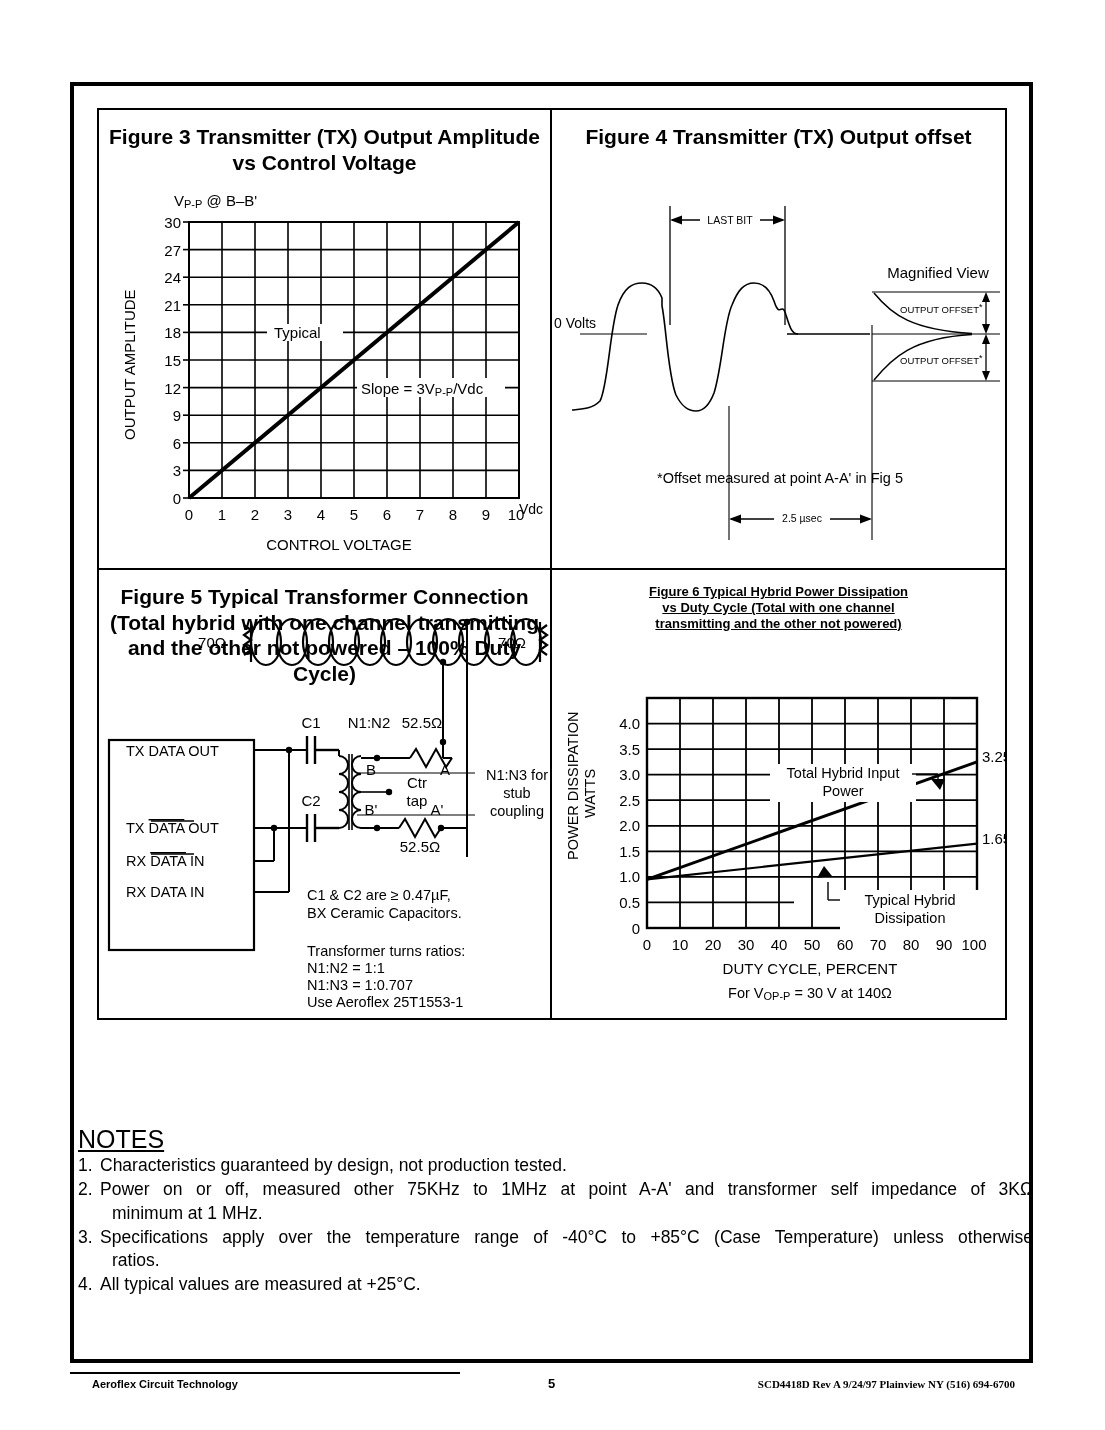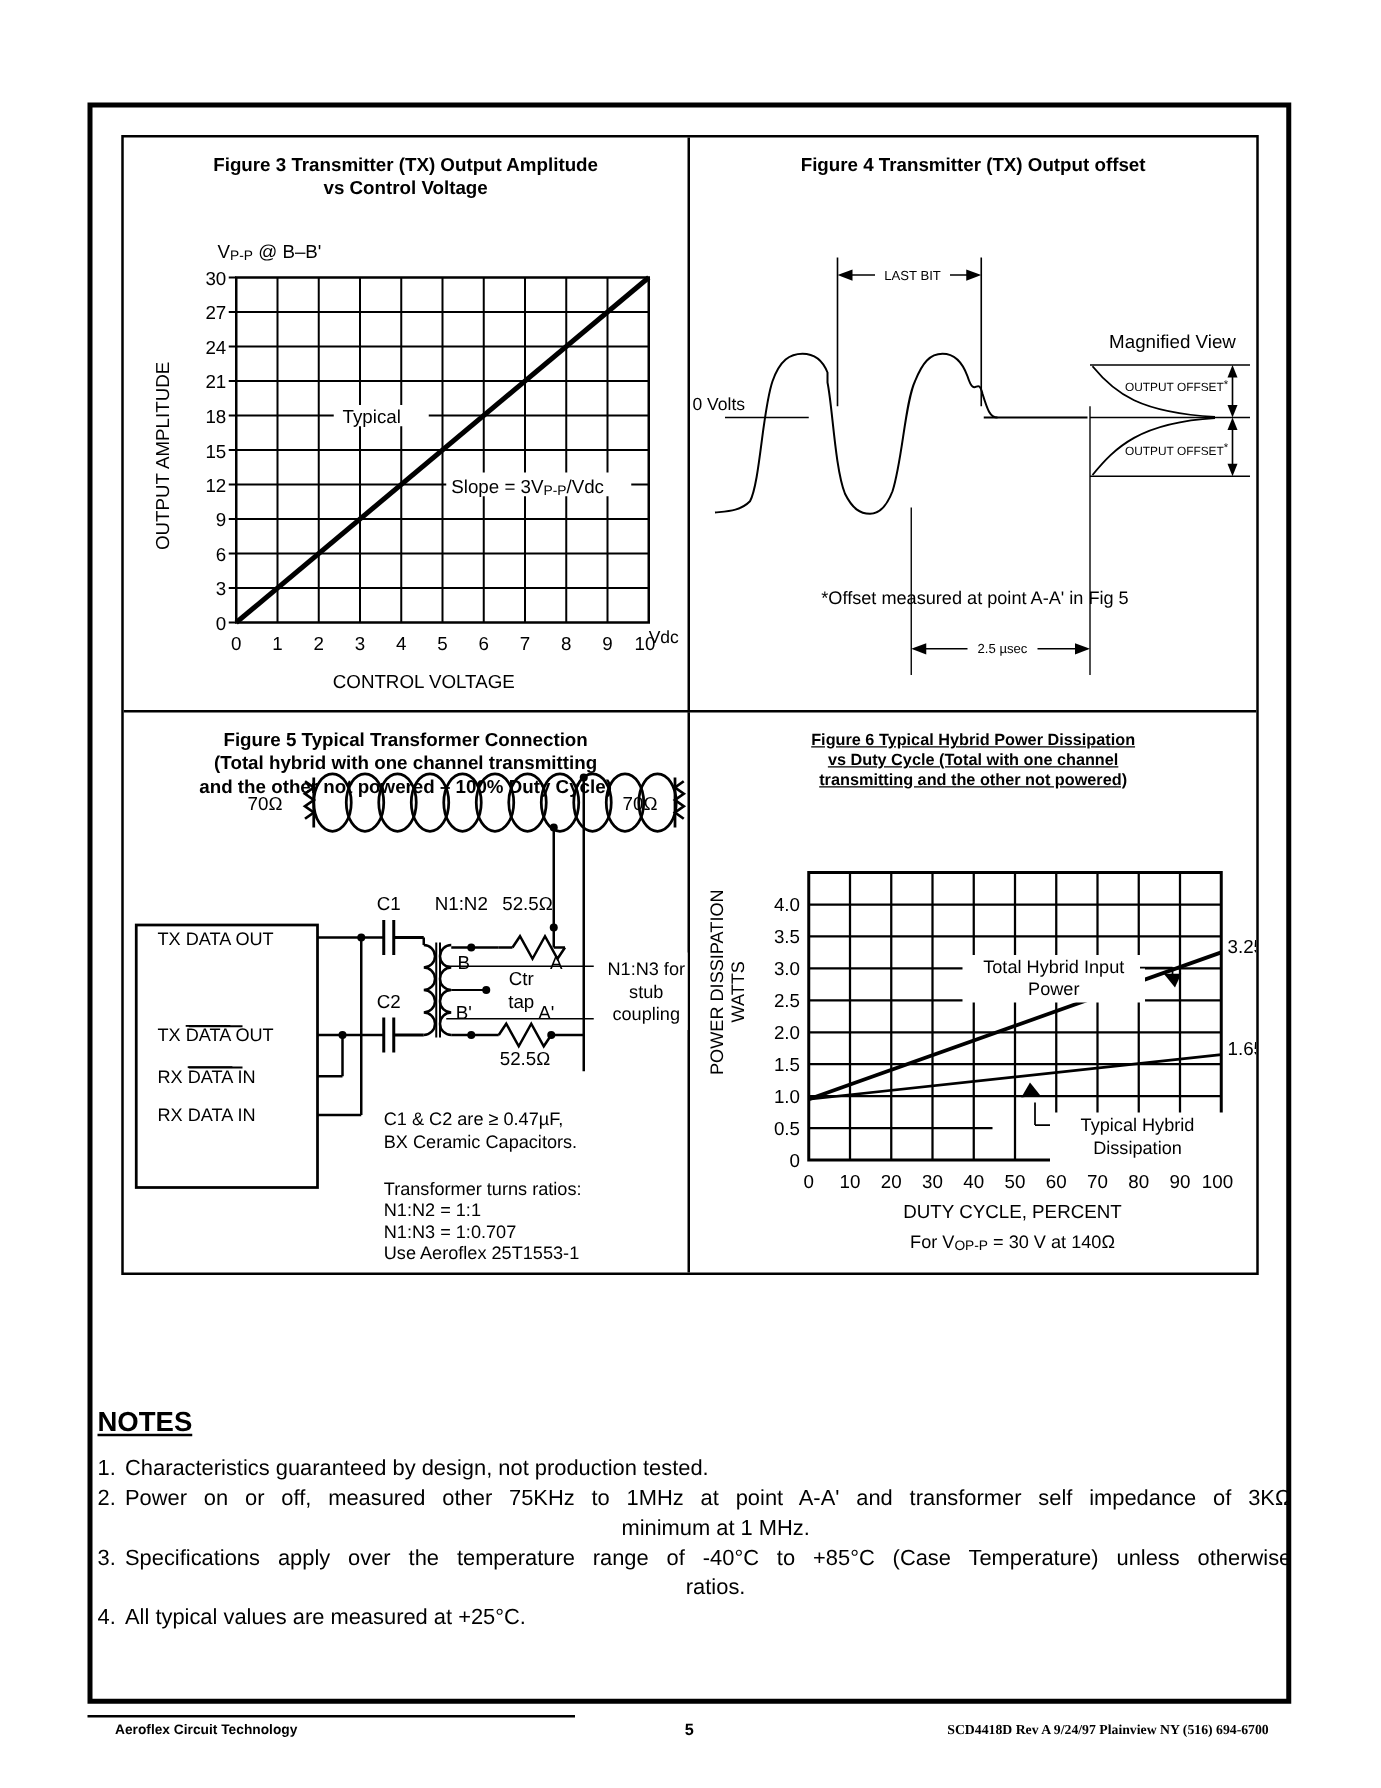--- a/index.html
+++ b/index.html
@@ -31,50 +31,50 @@
     grid-template-rows: 460px 1fr;
   }
   .cell { position: relative; box-sizing: border-box; overflow: hidden; }
   .cell.c-tl { border-right: 2px solid #000; border-bottom: 2px solid #000; }
   .cell.c-tr { border-bottom: 2px solid #000; }
   .cell.c-bl { border-right: 2px solid #000; }
 
   .fig-title {
     text-align: center;
     font-weight: bold;
-    font-size: 15px;
+    font-size: 21px;
     line-height: 1.22;
     margin-top: 14px;
     padding: 0 8px;
   }
   .fig-title.t6 { font-size: 13px; text-decoration: underline; }
 
   
   .svgwrap { position: absolute; left: 0; top: 0; }
 
   
   .notes {
     position: absolute;
     left: 78px; top: 1125px;
     width: 955px;
   }
   .notes-head {
-    font-size: 22px; font-weight: bold;
+    font-size: 25px; font-weight: normal;
     text-decoration: underline;
-    margin-bottom: 12px;
+    margin-bottom: 0;
   }
   .note-row {
     display: flex;
     font-size: 17.5px;
     line-height: 1.33;
     margin-bottom: 1px;
   }
   .note-num { width: 22px; flex: 0 0 22px; }
   .note-txt { flex: 1; }
-  .note-txt .ind { display: block; padding-left: 12px; text-align: center; }
+  .note-txt .ind { display: block; padding-left: 12px; }
 
   
   .footer-rule {
     position: absolute;
     left: 70px; top: 1372px;
     width: 390px; height: 2px;
     background: #000;
   }
   .footer {
     position: absolute;

